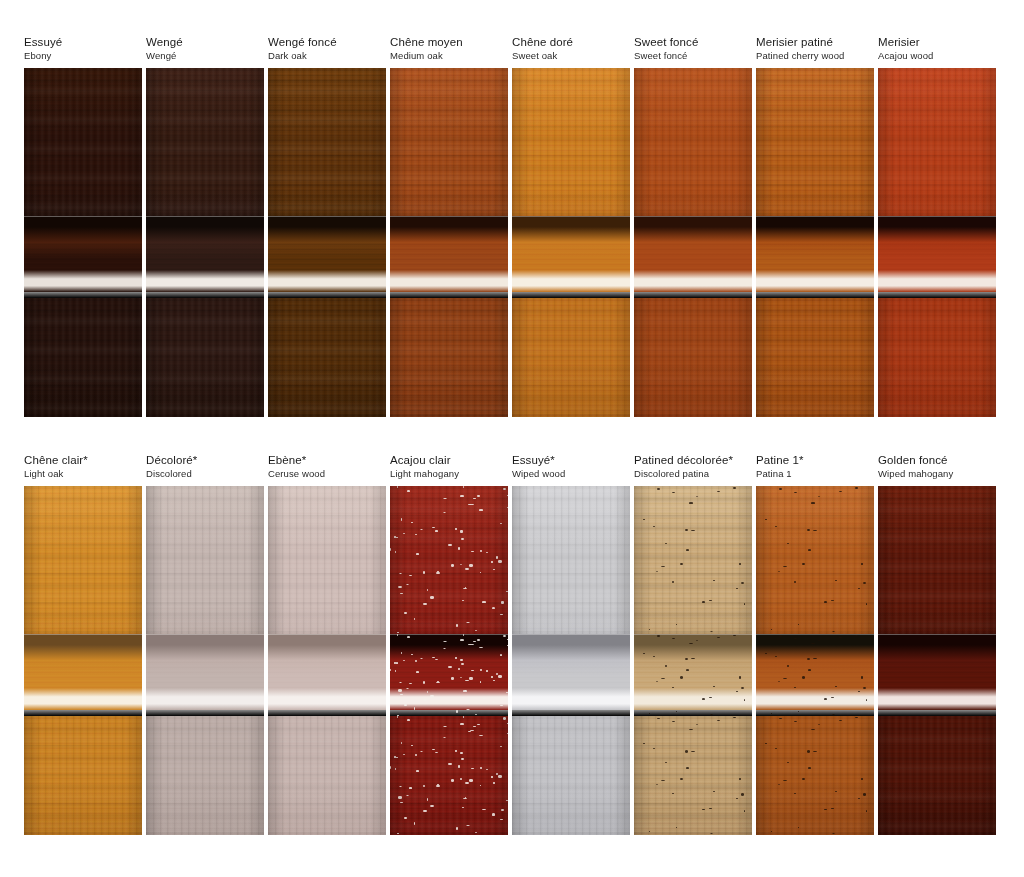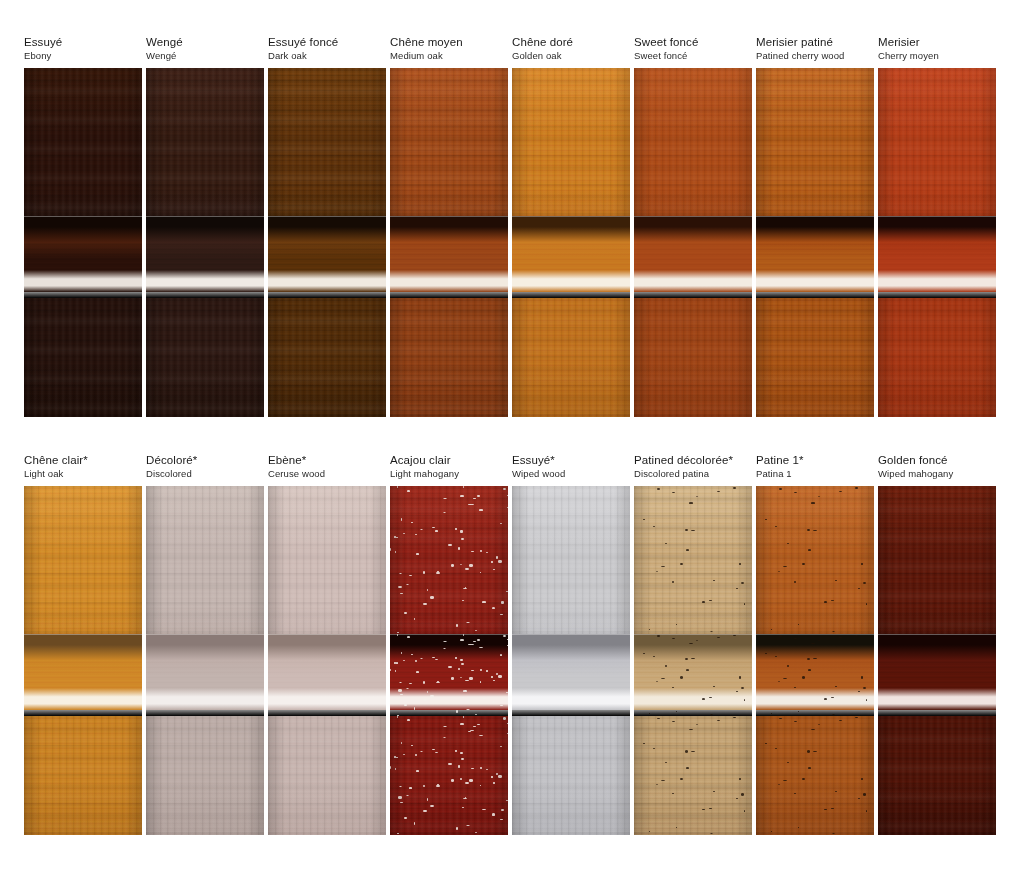--- a/index.html
+++ b/index.html
@@ -169,21 +169,21 @@
           <div class="face face-bottom" style="background:linear-gradient(to bottom,#2B1610 0%,#2B1610 55%,#21100A 100%);">
             <div class="grain" style="opacity:0.85"></div>
             <div class="grain2" style="opacity:0.68"></div>
             <div class="vert"></div>
             <div class="speck"></div>
             <div class="shade"></div>
           </div>
         </div>
       </div>
       <div class="swatch-cell">
-        <div class="label-fr">Essuyé foncé</div>
+        <div class="label-fr">Wengé foncé</div>
         <div class="label-en">Dark oak</div>
         <div class="sample">
           <div class="face face-top" style="background:linear-gradient(to bottom,#6E3C0C 0%,#5E3109 45%,#5E3109 80%,#512B07 100%);">
             <div class="grain" style="opacity:1"></div>
             <div class="grain2" style="opacity:0.8"></div>
             <div class="vert"></div>
             <div class="speck"></div>
             <div class="shade"></div>
           </div>
           <div class="face face-bead">
@@ -230,21 +230,21 @@
             <div class="grain" style="opacity:0.85"></div>
             <div class="grain2" style="opacity:0.68"></div>
             <div class="vert"></div>
             <div class="speck"></div>
             <div class="shade"></div>
           </div>
         </div>
       </div>
       <div class="swatch-cell">
         <div class="label-fr">Chêne doré</div>
-        <div class="label-en">Golden oak</div>
+        <div class="label-en">Sweet oak</div>
         <div class="sample">
           <div class="face face-top" style="background:linear-gradient(to bottom,#DA8A2C 0%,#CC7C1E 45%,#CC7C1E 80%,#C0711C 100%);">
             <div class="grain" style="opacity:0.6"></div>
             <div class="grain2" style="opacity:0.48"></div>
             <div class="vert"></div>
             <div class="speck"></div>
             <div class="shade"></div>
           </div>
           <div class="face face-bead">
             <div class="bead-shadow" style="background:linear-gradient(to bottom,#3B2008 0%,#3B2008 42%,#C97A22 100%);"></div>
@@ -320,21 +320,21 @@
             <div class="grain" style="opacity:0.85"></div>
             <div class="grain2" style="opacity:0.68"></div>
             <div class="vert"></div>
             <div class="speck"></div>
             <div class="shade"></div>
           </div>
         </div>
       </div>
       <div class="swatch-cell">
         <div class="label-fr">Merisier</div>
-        <div class="label-en">Cherry moyen</div>
+        <div class="label-en">Acajou wood</div>
         <div class="sample">
           <div class="face face-top" style="background:linear-gradient(to bottom,#C24620 0%,#B43C16 45%,#B43C16 80%,#A63512 100%);">
             <div class="grain" style="opacity:0.6"></div>
             <div class="grain2" style="opacity:0.48"></div>
             <div class="vert"></div>
             <div class="speck"></div>
             <div class="shade"></div>
           </div>
           <div class="face face-bead">
             <div class="bead-shadow" style="background:linear-gradient(to bottom,#1A0704 0%,#1A0704 42%,#A83614 100%);"></div>

